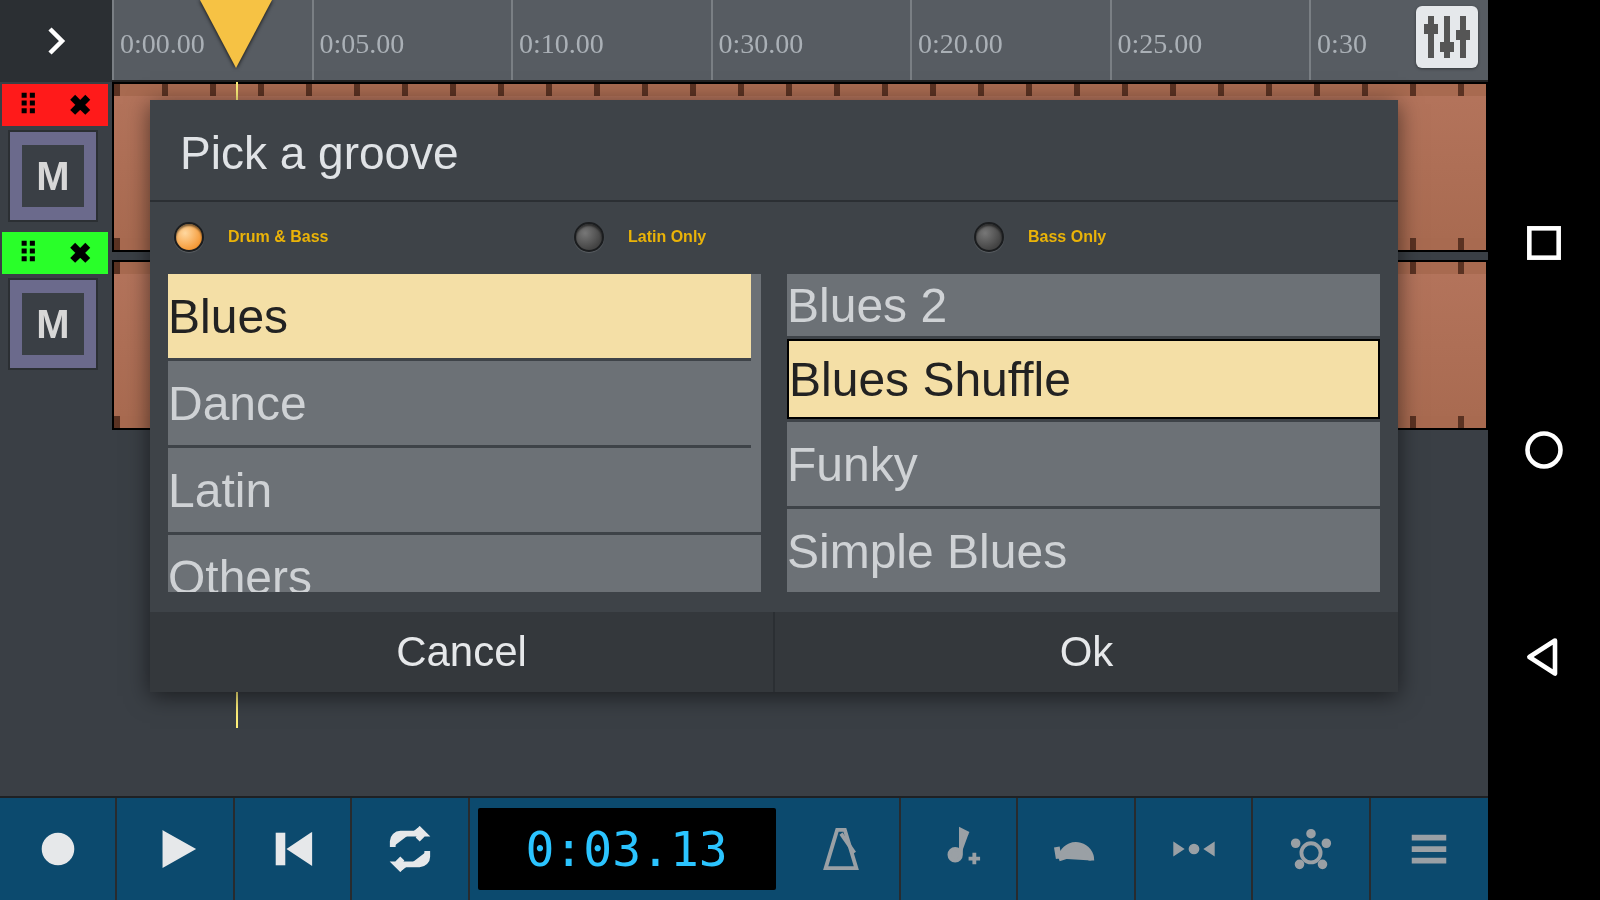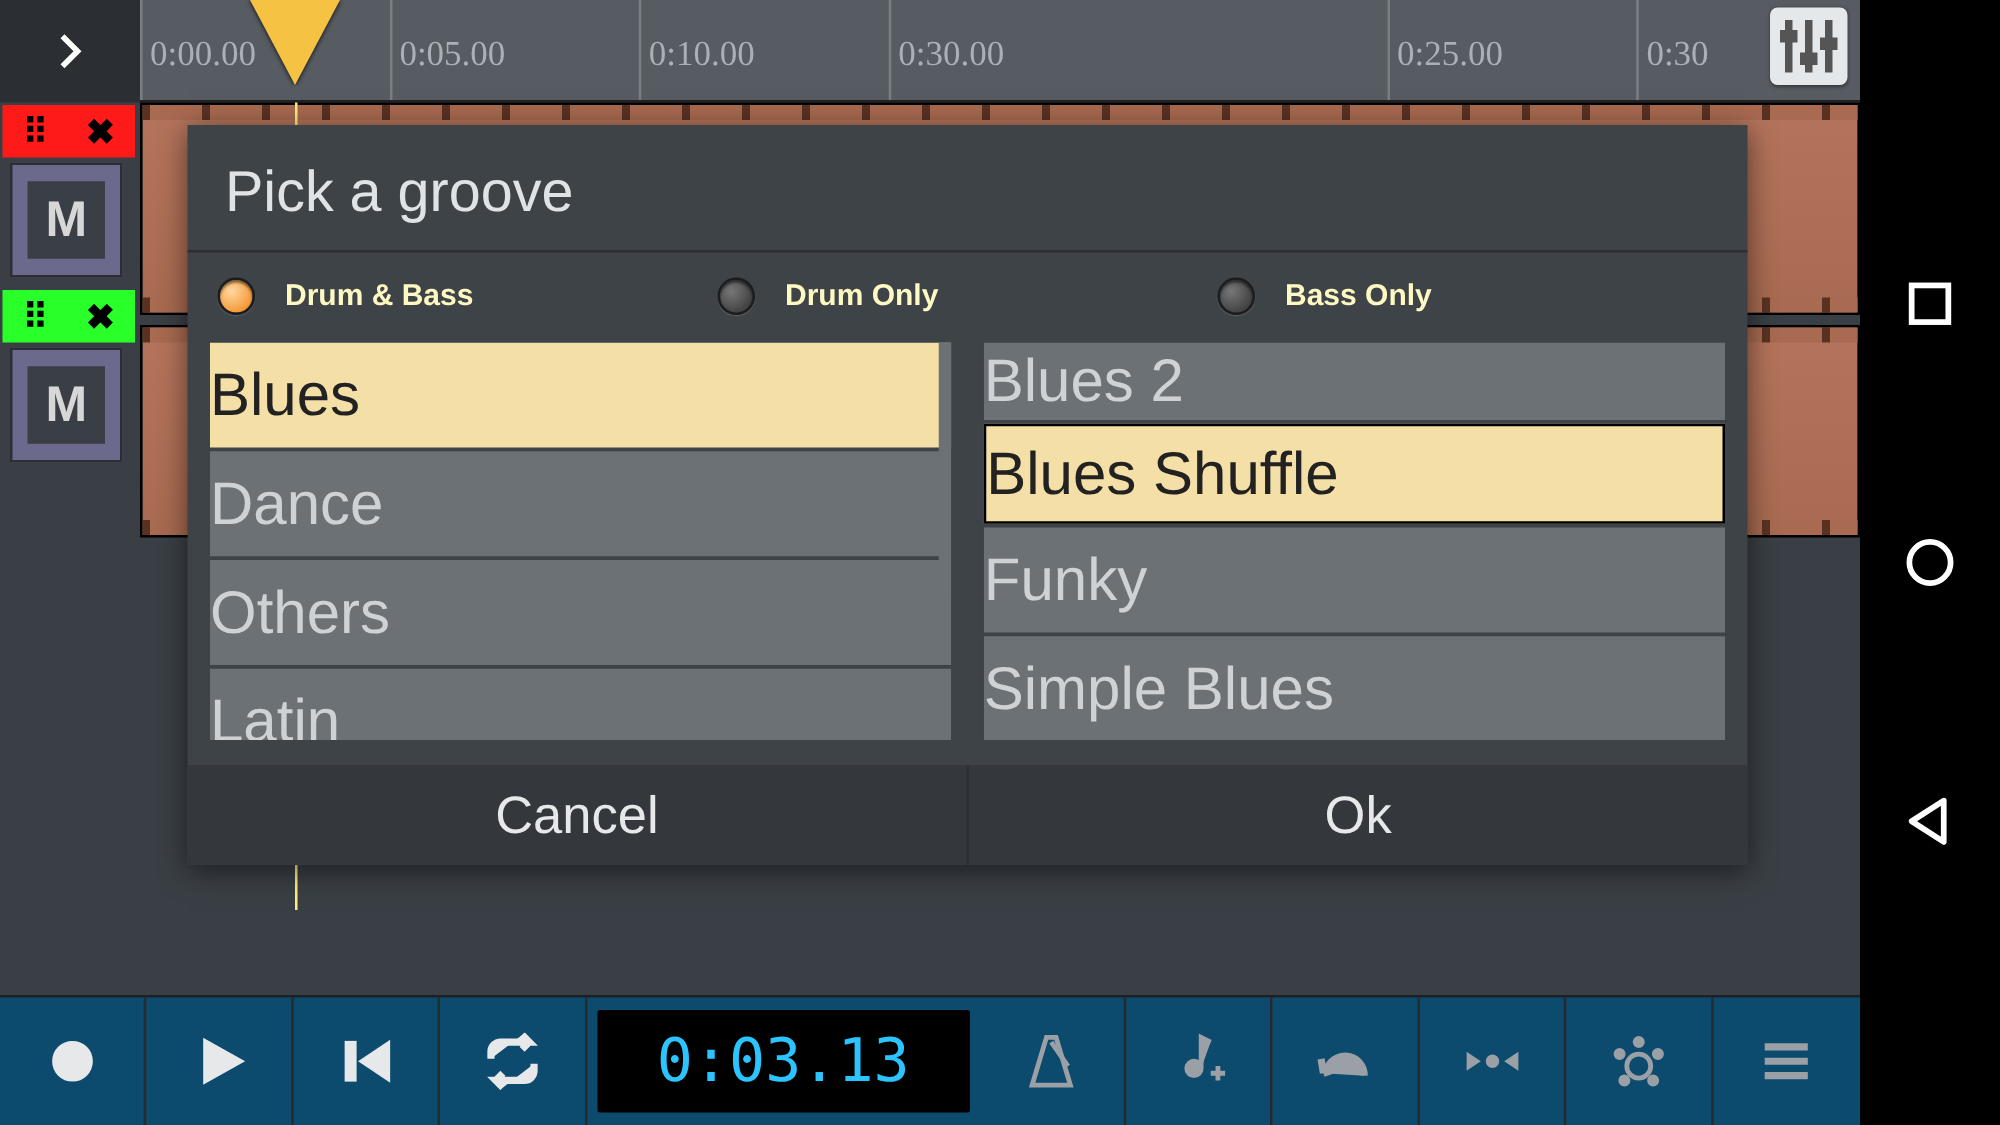--- a/index.html
+++ b/index.html
@@ -52,21 +52,21 @@
   .playline { position:absolute; top:0; bottom:0; width:2px; background: #fff07a; }
 
   
   .dialog { position: absolute; left: 150px; top: 100px; width: 1248px; height: 592px; background: #3e4348; box-shadow: 0 4px 22px rgba(0,0,0,.55); }
   .dlg-title { font-size: 46px; color: #e0e3e6; padding: 26px 30px 20px 30px; }
   .dlg-sep { height: 2px; background: #2b2f33; margin: 0 0 12px 0; }
   .radio-row { display: flex; padding: 8px 24px 22px 24px; gap: 0; }
   .radio-item { flex: 1; display: flex; align-items: center; gap: 24px; }
   .radio { width: 30px; height: 30px; border-radius: 50%; border: 2px solid #1b1d1f; background: radial-gradient(circle at 35% 35%, #777, #444 70%); box-shadow: inset 0 2px 2px rgba(0,0,0,.5), 0 1px 1px rgba(255,255,255,.15);}
   .radio.sel { background: radial-gradient(circle at 35% 35%, #ffd8a0, #f59b3a 70%, #d97a15);}
-  .radio-label { color: #fef9c3; font-weight: bold; font-size: 24px; }
+  .radio-label { color: #eab308; font-weight: bold; font-size: 16px; }
 
   .dlg-lists { display: flex; padding: 0 18px; gap: 26px; height: 318px; }
   .list-col { flex: 1; position: relative; overflow: hidden; }
   .list-scroll { position:absolute; right: 0; top:0; width: 10px; height: 100%; }
   .list-scroll .thumb { position:absolute; right:0; top:0; width:10px; height: 200px; background: #6c7176;}
   .groove-item { height: 84px; margin-bottom: 3px; background: #6c7176; color: #cfd2d5; display:flex; align-items:center; justify-content:flex-start; font-size: 48px; }
   .groove-item.sel { background: #f4dfa6; color: #222; }
   .right-col .groove-item:first-child { height: 62px; }
   .right-col .groove-item.sel { height: 80px; border: 2px solid #000; }
 
@@ -91,20 +91,21 @@
       <svg viewBox="0 0 24 24">
           <polyline points="8,4 16,12 8,20"></polyline>
         </svg>
     </div>
 
     <div class="timeline">
       <div class="timeline-tick" style="left:0%"><span>0:00.00</span></div>
       <div class="timeline-tick" style="left:14.5%"><span>0:05.00</span></div>
       <div class="timeline-tick" style="left:29%"><span>0:10.00</span></div>
       <div class="timeline-tick" style="left:43.5%"><span>0:30.00</span></div>
+      <div class="timeline-tick" style="left:58%"><span>0:20.00</span></div>
       <div class="timeline-tick" style="left:72.5%"><span>0:25.00</span></div>
       <div class="timeline-tick" style="left:87%"><span>0:30</span></div>
       <div class="playhead" style="left:9%; margin-left:-36px;"></div>
       <div class="mixer-btn">
           <div></div>
           <div></div>
           <div></div>
         </div>
     </div>
 
@@ -138,40 +139,40 @@
     <div class="dialog">
       <div class="dlg-title">Pick a groove</div>
       <div class="dlg-sep"></div>
       <div class="radio-row">
         <div class="radio-item">
           <div class="radio sel"></div>
           <span class="radio-label">Drum &amp; Bass</span>
         </div>
         <div class="radio-item">
           <div class="radio"></div>
-          <span class="radio-label">Drum Only</span>
+          <span class="radio-label">Latin Only</span>
         </div>
         <div class="radio-item">
           <div class="radio"></div>
           <span class="radio-label">Bass Only</span>
         </div>
       </div>
       <div class="dlg-lists">
         <div class="list-col">
           <div class="groove-item sel">
               <span>Blues</span>
             </div>
           <div class="groove-item">
               <span>Dance</span>
             </div>
           <div class="groove-item">
+              <span>Latin</span>
+            </div>
+          <div class="groove-item">
               <span>Others</span>
-            </div>
-          <div class="groove-item">
-              <span>Latin</span>
             </div>
           <div class="list-scroll">
               <div class="thumb"></div>
             </div>
         </div>
         <div class="list-col right-col">
           <div class="groove-item">
               <span>Blues 2</span>
             </div>
           <div class="groove-item sel">

